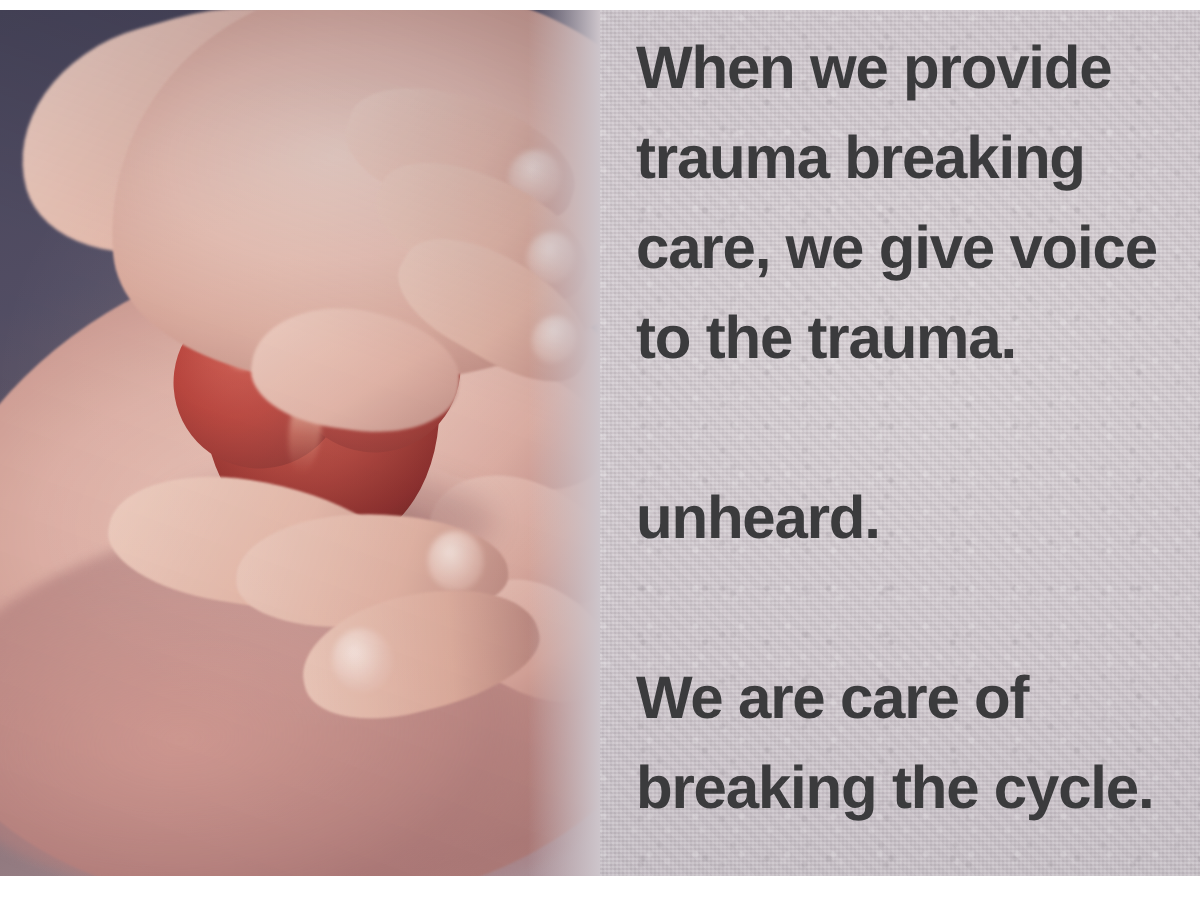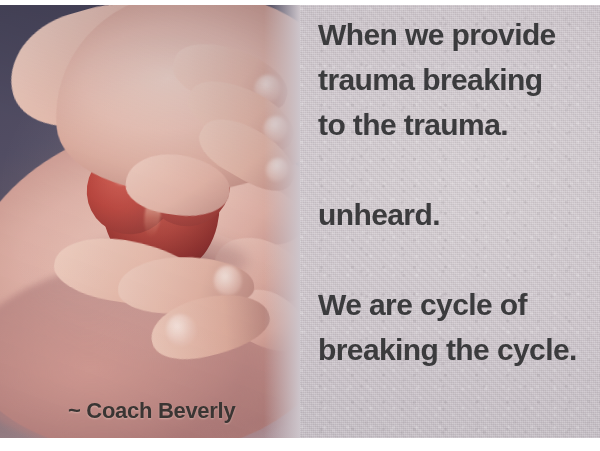--- a/index.html
+++ b/index.html
@@ -409,25 +409,25 @@
 
       <div class="photo-grade"></div>
       <div class="photo-lighten"></div>
     </div>
     <div class="photo-fade"></div>
   </div>
 
   <div class="quote-block">
     <div class="quote-line">When we provide</div>
     <div class="quote-line">trauma breaking</div>
+    <div class="quote-line">care, we give voice</div>
     <div class="quote-line">to the trauma.</div>
     <div class="para-gap"></div>
     <div class="quote-line">unheard.</div>
     <div class="para-gap"></div>
-    <div class="quote-line">We are cycle of</div>
+    <div class="quote-line">We are care of</div>
     <div class="quote-line">breaking the cycle.</div>
   </div>
 
-  <div class="attribution">~ Coach Beverly</div>
 
   <div class="edge-top"></div>
   <div class="edge-bottom"></div>
 </div>
 
 </body></html>

